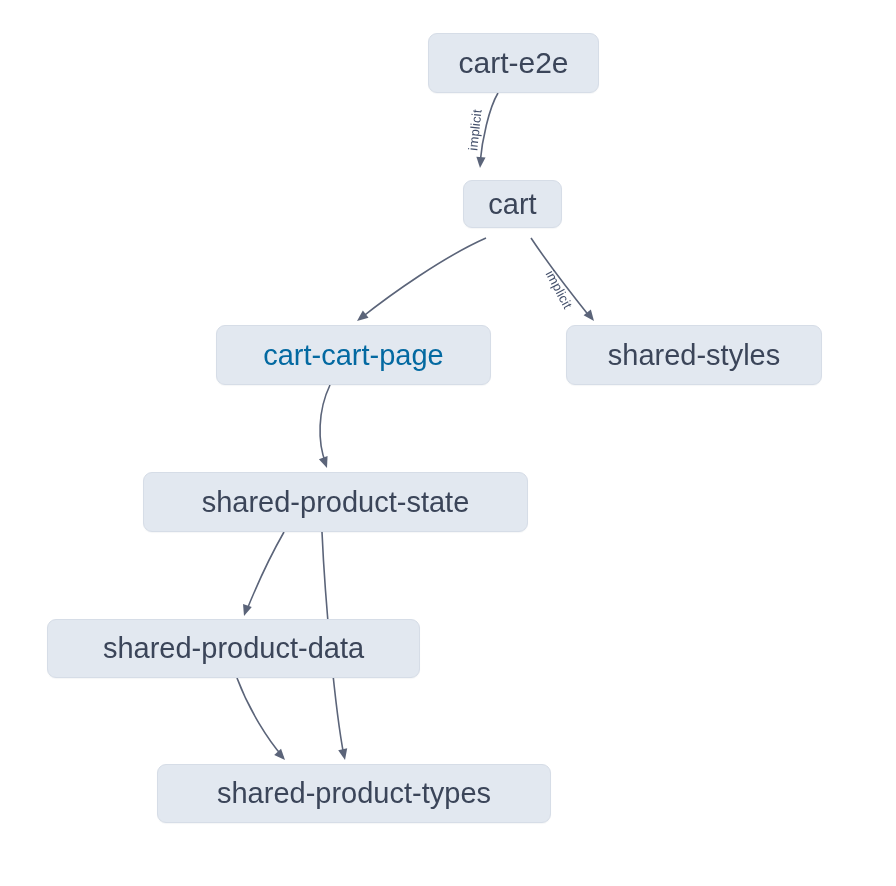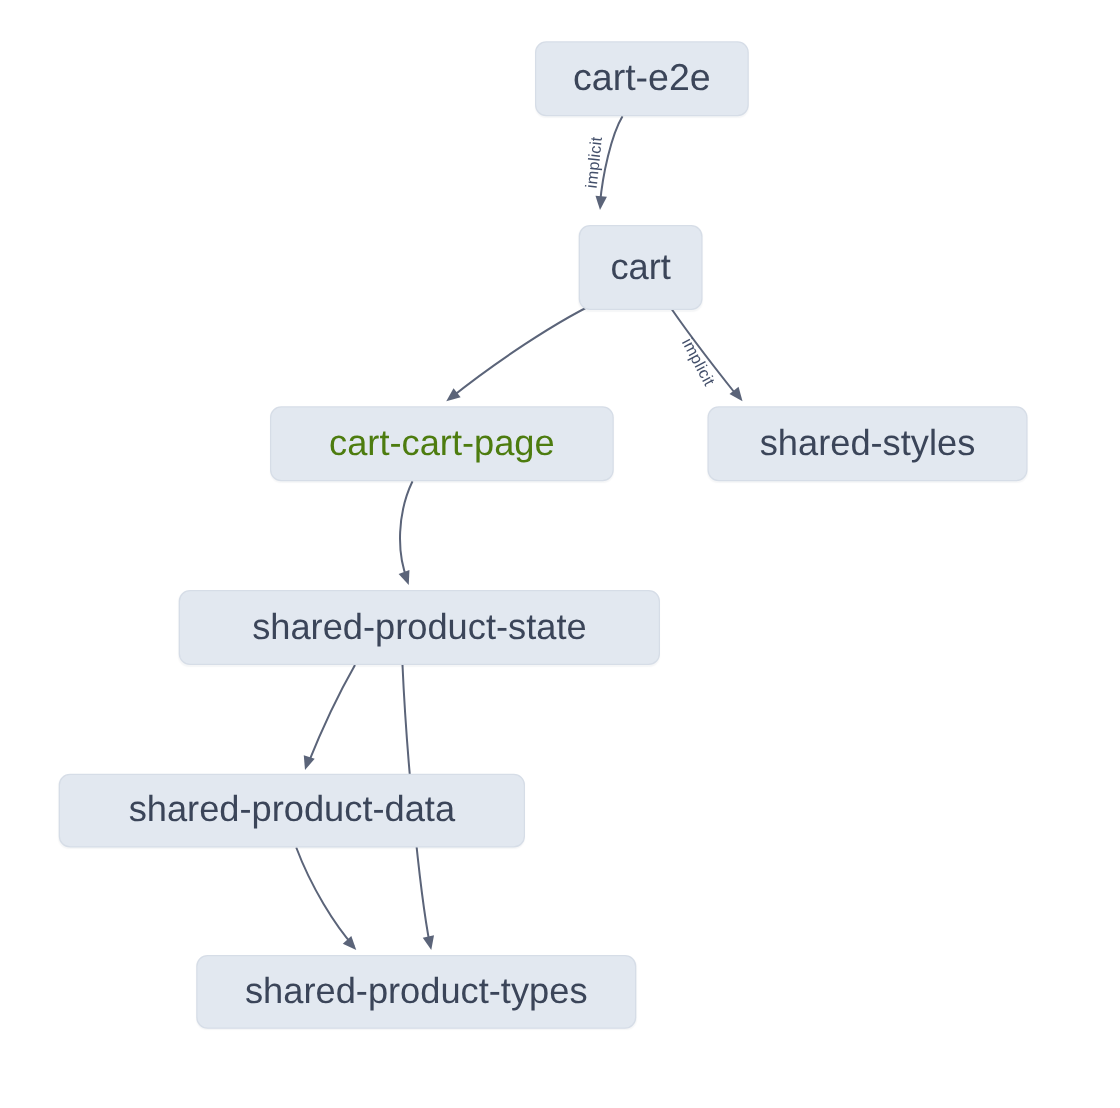--- a/index.html
+++ b/index.html
@@ -88,33 +88,33 @@
     <g id="edge-labels">
         <text x="0" y="0" class="edge-label" fill="#44506b" text-anchor="middle" dominant-baseline="middle" transform="translate(476,130) rotate(-84)">implicit</text>
         <text x="0" y="0" class="edge-label" fill="#44506b" text-anchor="middle" dominant-baseline="middle" transform="translate(558,290) rotate(62)">implicit</text>
       </g>
   </svg>
 
   <div id="node-layer">
       <div class="node" style="left: 428px; top: 33px; width: 171px; height: 60px; font-size: 30px; background: rgb(226, 232, 240); border-color: rgb(214, 221, 231); color: rgb(59, 69, 89);">
         <span class="node-label">cart-e2e</span>
       </div>
-      <div class="node" style="left: 463px; top: 180px; width: 99px; height: 68px; font-size: 29px; background: rgb(226, 232, 240); border-color: rgb(214, 221, 231); color: rgb(59, 69, 89);">
+      <div class="node" style="left: 463px; top: 180px; width: 99px; height: 48px; font-size: 29px; background: rgb(226, 232, 240); border-color: rgb(214, 221, 231); color: rgb(59, 69, 89);">
         <span class="node-label">cart</span>
       </div>
-      <div class="node" style="left: 216px; top: 325px; width: 275px; height: 60px; font-size: 29px; background: rgb(226, 232, 240); border-color: rgb(214, 221, 231); color: #4d7c0f;">
+      <div class="node" style="left: 216px; top: 325px; width: 275px; height: 60px; font-size: 29px; background: rgb(226, 232, 240); border-color: rgb(214, 221, 231); color: #0369a1;">
         <span class="node-label">cart-cart-page</span>
       </div>
       <div class="node" style="left: 566px; top: 325px; width: 256px; height: 60px; font-size: 29px; background: rgb(226, 232, 240); border-color: rgb(214, 221, 231); color: rgb(59, 69, 89);">
         <span class="node-label">shared-styles</span>
       </div>
       <div class="node" style="left: 143px; top: 472px; width: 385px; height: 60px; font-size: 29px; background: rgb(226, 232, 240); border-color: rgb(214, 221, 231); color: rgb(59, 69, 89);">
         <span class="node-label">shared-product-state</span>
       </div>
       <div class="node" style="left: 47px; top: 619px; width: 373px; height: 59px; font-size: 29px; background: rgb(226, 232, 240); border-color: rgb(214, 221, 231); color: rgb(59, 69, 89); justify-content: center;">
         <span class="node-label">shared-product-data</span>
       </div>
-      <div class="node" style="left: 157px; top: 764px; width: 352px; height: 59px; font-size: 29px; background: rgb(226, 232, 240); border-color: rgb(214, 221, 231); color: rgb(59, 69, 89);">
+      <div class="node" style="left: 157px; top: 764px; width: 394px; height: 59px; font-size: 29px; background: rgb(226, 232, 240); border-color: rgb(214, 221, 231); color: rgb(59, 69, 89);">
         <span class="node-label">shared-product-types</span>
       </div>
     </div>
 
 </div>
 
 </body></html>

